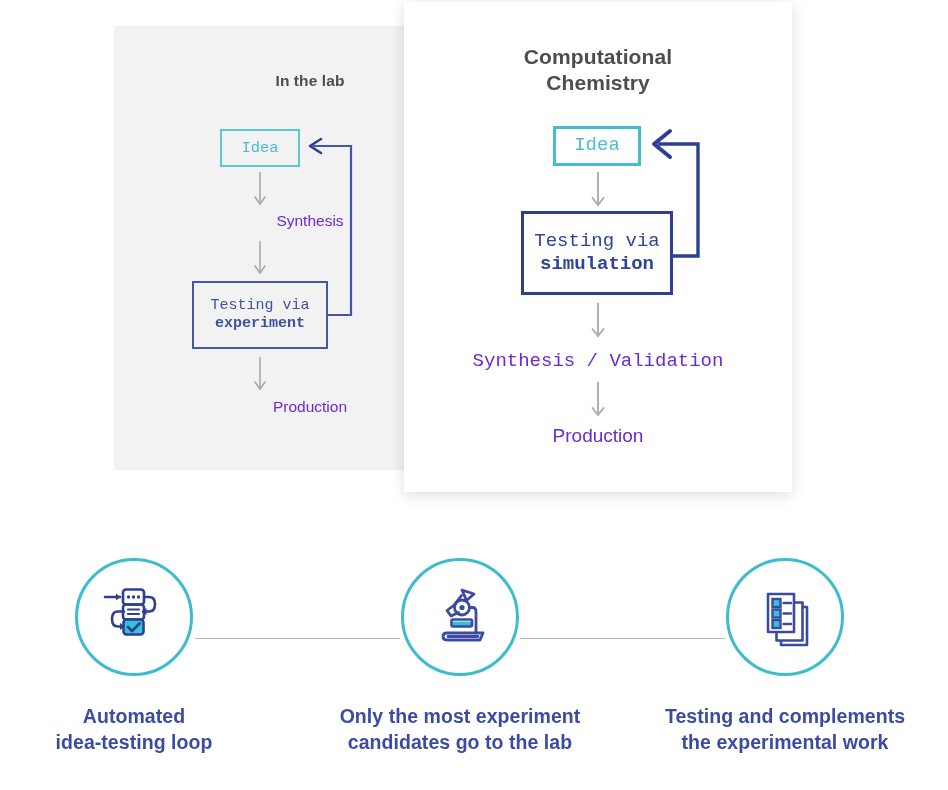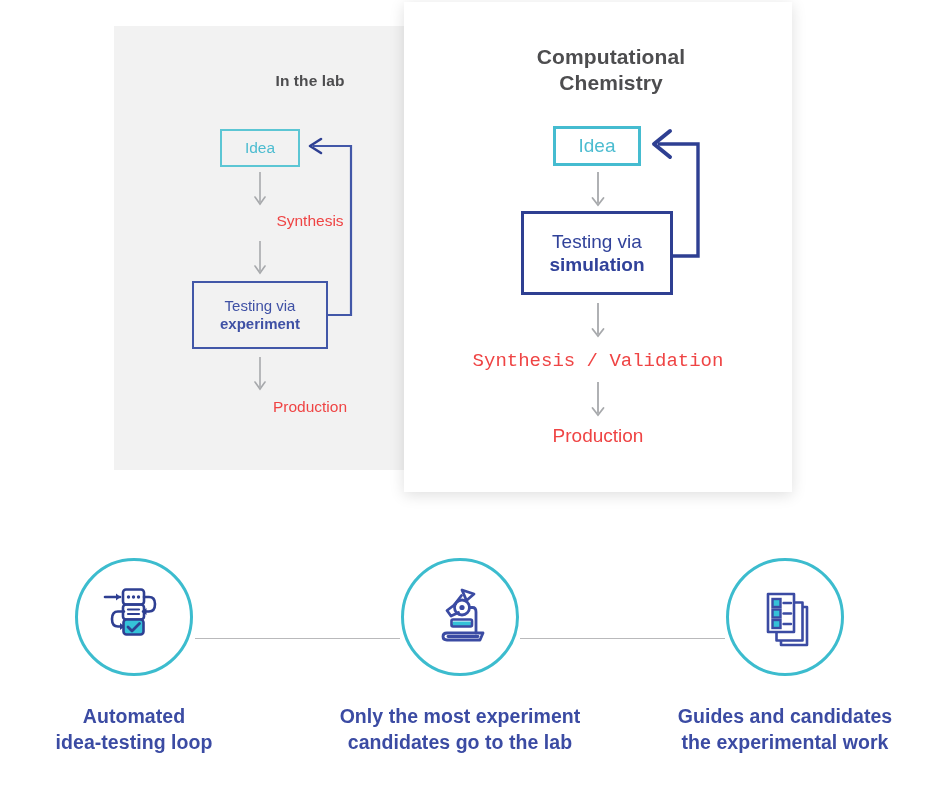--- a/index.html
+++ b/index.html
@@ -42,33 +42,33 @@
   }
   .lab-title {
     left: 0; top: 71px; width: 392px;
     font-size: 15.5px;
     letter-spacing: .1px;
   }
   .comp-title {
     left: 0; top: 44px; width: 388px;
     font-size: 21px;
     letter-spacing: .1px;
-    padding-left: 13px;
   }
 
   
   .node-box {
     position: absolute;
     box-sizing: border-box;
     background: transparent;
     display: flex;
     align-items: center;
     justify-content: center;
     text-align: left;
     line-height: 1.22;
+    font-family: Liberation Mono, monospace;
   }
   .idea-lab {
     left: 220px; top: 129px;
     width: 80px; height: 38px;
     border: 2px solid #5cc6d4;
     color: #4cbcd0;
     font-size: 15.5px;
   }
   .idea-comp {
     left: 553px; top: 126px;
@@ -92,21 +92,21 @@
     color: #31429a;
     font-size: 19px;
     flex-direction: column;
   }
   .node-box b { font-weight: bold; }
 
   
   .plain {
     position: absolute;
     text-align: center;
-    color: #ef4444;
+    color: #6d28d9;
   }
   .plain-lab { font-size: 15.5px; }
   .plain-comp { font-size: 19px; }
 
   
   .down-arrow { position: absolute; }
 
   
   .loop { position: absolute; left: 0; top: 0; width: 948px; height: 520px; pointer-events: none; }
 
@@ -339,17 +339,17 @@
           <rect x="20.5" y="15" width="8" height="8" fill="#35c2d8" stroke="#3b4ba3" stroke-width="2.4"></rect>
           <path d="M31.5 19 L39 19" stroke="#3b4ba3" stroke-width="2.4" stroke-linecap="round"></path>
           <rect x="20.5" y="25.5" width="8" height="8" fill="#35c2d8" stroke="#3b4ba3" stroke-width="2.4"></rect>
           <path d="M31.5 29.5 L39 29.5" stroke="#3b4ba3" stroke-width="2.4" stroke-linecap="round"></path>
           <rect x="20.5" y="36" width="8" height="8" fill="#35c2d8" stroke="#3b4ba3" stroke-width="2.4"></rect>
           <path d="M31.5 40 L39 40" stroke="#3b4ba3" stroke-width="2.4" stroke-linecap="round"></path>
         </g>
       </svg>
     </div>
     <div class="benefit-label">
-      <div>Guides and candidates</div>
+      <div>Testing and complements</div>
       <div>the experimental work</div>
     </div>
   </div>
 </div>
 
 </body></html>

